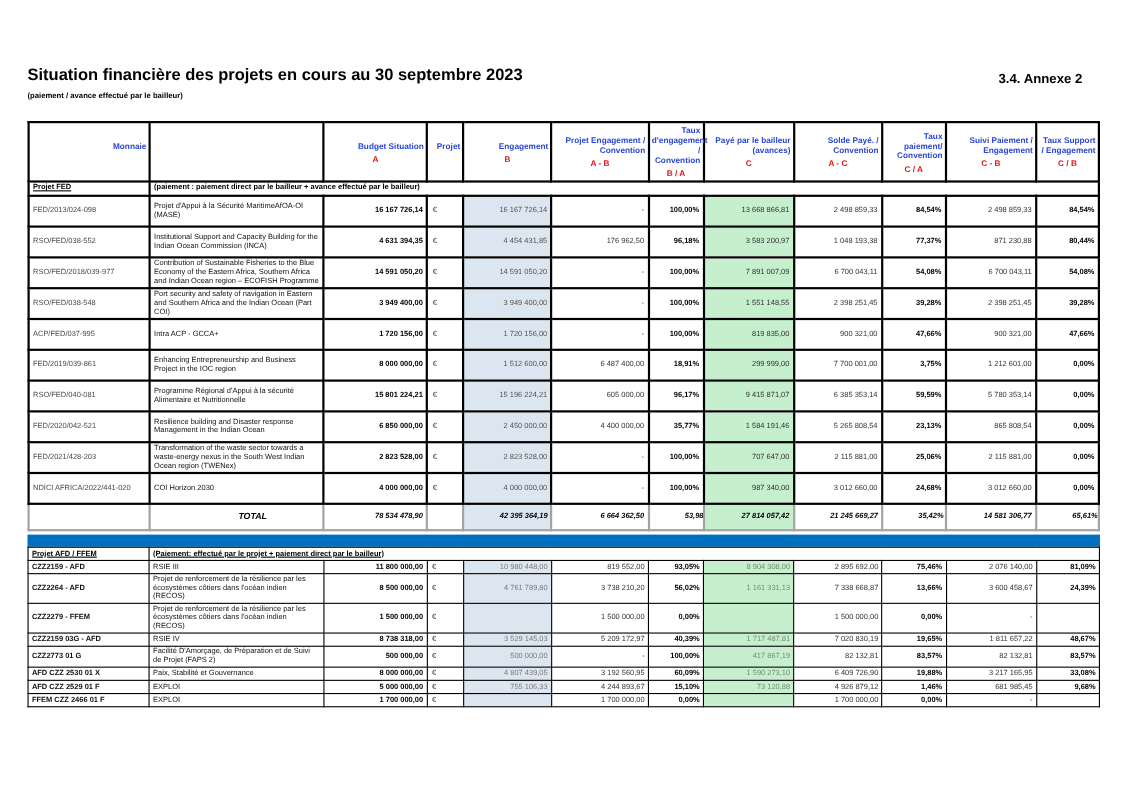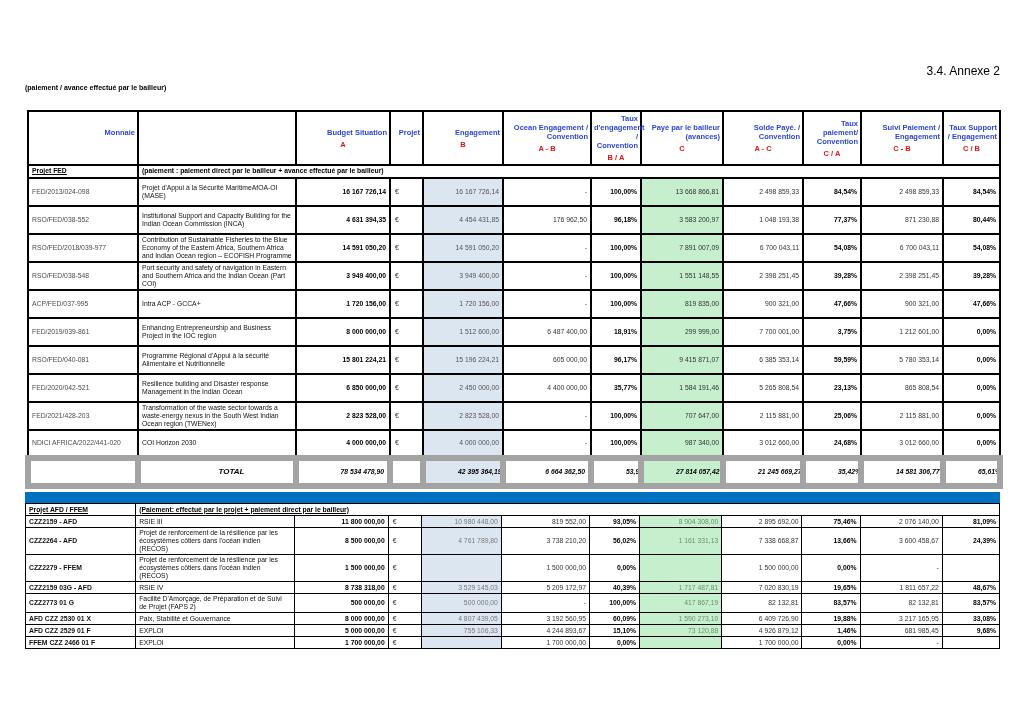--- a/index.html
+++ b/index.html
@@ -1,19 +1,19 @@
 <!DOCTYPE html>
 <html><head>
 <meta charset="utf-8">
 <style>
   html,body{margin:0;padding:0;background:#e8e8e8;}
   .page{position:relative;width:1024px;height:724px;background:#ffffff;margin:0 auto;
         font-family:"Liberation Sans",sans-serif;overflow:hidden;}
   .title{position:absolute;left:25px;top:60px;font-size:15px;font-weight:bold;color:#000;}
-  .annex{position:absolute;right:24px;top:64px;font-size:12px;font-weight:normal;color:#000;}
+  .annex{position:absolute;right:40px;top:64px;font-size:12px;font-weight:bold;color:#000;}
   .subtitle{position:absolute;left:25px;top:84px;font-size:7px;font-weight:bold;color:#000;}
   .table-wrap{position:absolute;left:25px;top:110px;width:975px;}
   table.fin-table{border-collapse:collapse;width:975px;table-layout:fixed;color:#222;}
   .fed th,.fed td{border:2px solid #000;}
   .afd td{border:1px solid #000;}
   th{height:50px;background:#fff;padding:1px 2px;vertical-align:middle;}
   .col-label{color:#2A46D4;font-weight:bold;font-size:7.5px;line-height:1.2;text-align:right;}
   .col-letter{color:#DE1414;font-weight:bold;font-size:7.5px;margin-top:3px;text-align:center;min-height:8px;}
   td{padding:1px 3px;vertical-align:middle;font-size:6.8px;line-height:1.18;overflow:hidden;}
   .num{text-align:right;white-space:nowrap;color:#333;}
@@ -25,30 +25,31 @@
   .bg-blue{background:#DCE6F1;}
   .bg-green{background:#C6EFCE;}
   .fed .cell-engagement{color:#555;}
   .afd .cell-engagement{color:#7a7a7a;}
   .afd .cell-paye{color:#708f70;}
   .fed tbody tr.data-row{height:28px;}
   .afd tbody tr.data-row{height:12px;}
   tr.sec td{font-weight:bold;color:#000;height:11px;padding:0 3px;}
   .sec-title{text-decoration:underline;}
   .sec-afd .sec-note{text-decoration:underline;}
-  tr.total-row td{font-weight:bold;font-style:italic;color:#000;height:20px;border:6px solid #a3a3a3;padding-left:32px;}
+  tr.total-row td{font-weight:bold;font-style:italic;color:#000;height:20px;border:2px solid #a3a3a3;padding-left:32px;}
   .tlabel{text-align:center;font-size:8px;}
   .total-row .num{color:#000;}
   .bar{height:11px;background:#0070C0;width:975px;margin-top:3px;}
   .afd{margin-top:0;}
 </style>
 </head>
 <body>
 
 <div class="page">
+  <div class="title">Situation financière des projets en cours au 30 septembre 2023</div>
   <div class="annex">3.4. Annexe 2</div>
   <div class="subtitle">(paiement / avance effectué par le bailleur)</div>
 
   <div class="table-wrap">
     <table class="fin-table fed">
       <colgroup>
         <col style="width:110px">
           <col style="width:158px">
           <col style="width:94px">
           <col style="width:33px">
@@ -77,21 +78,21 @@
             </th>
             <th>
               <div class="col-label">Projet</div>
               <div class="col-letter"></div>
             </th>
             <th>
               <div class="col-label">Engagement</div>
               <div class="col-letter">B</div>
             </th>
             <th>
-              <div class="col-label">Ocean Engagement / Convention</div>
+              <div class="col-label">Projet Engagement / Convention</div>
               <div class="col-letter">A - B</div>
             </th>
             <th>
               <div class="col-label">Taux d'engagement / Convention</div>
               <div class="col-letter">B / A</div>
             </th>
             <th>
               <div class="col-label">Payé par le bailleur (avances)</div>
               <div class="col-letter">C</div>
             </th>

